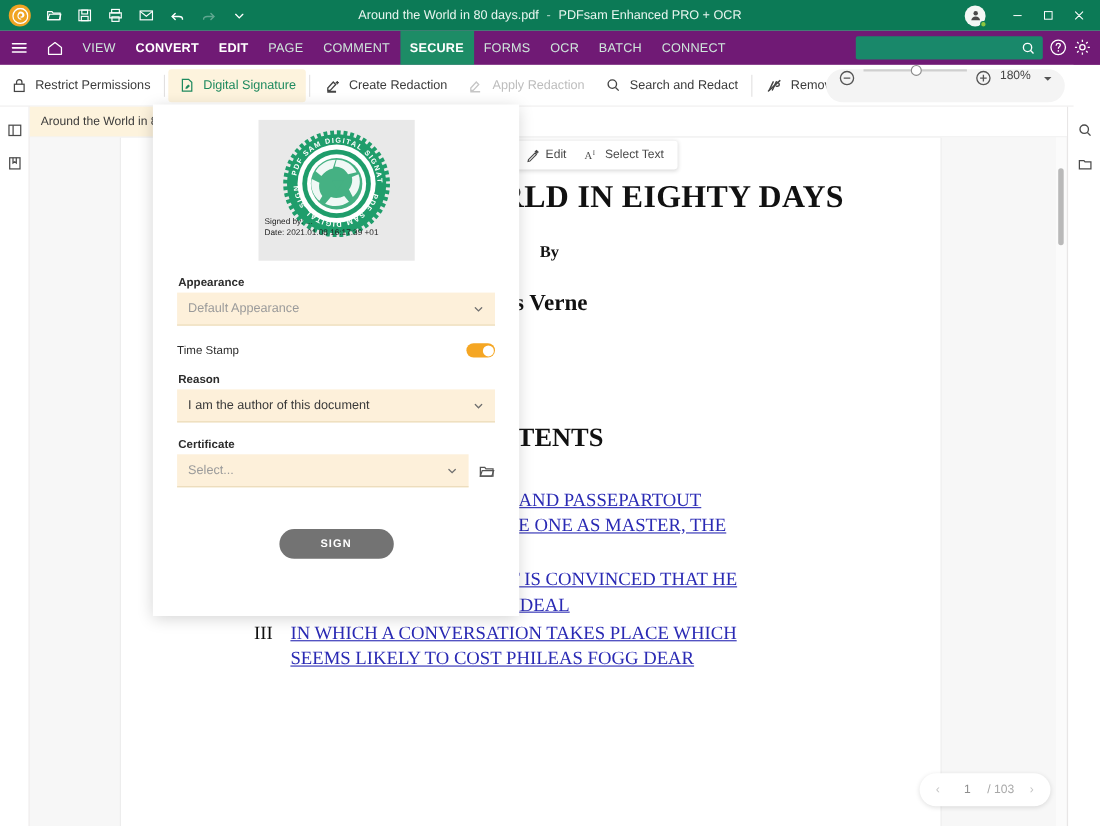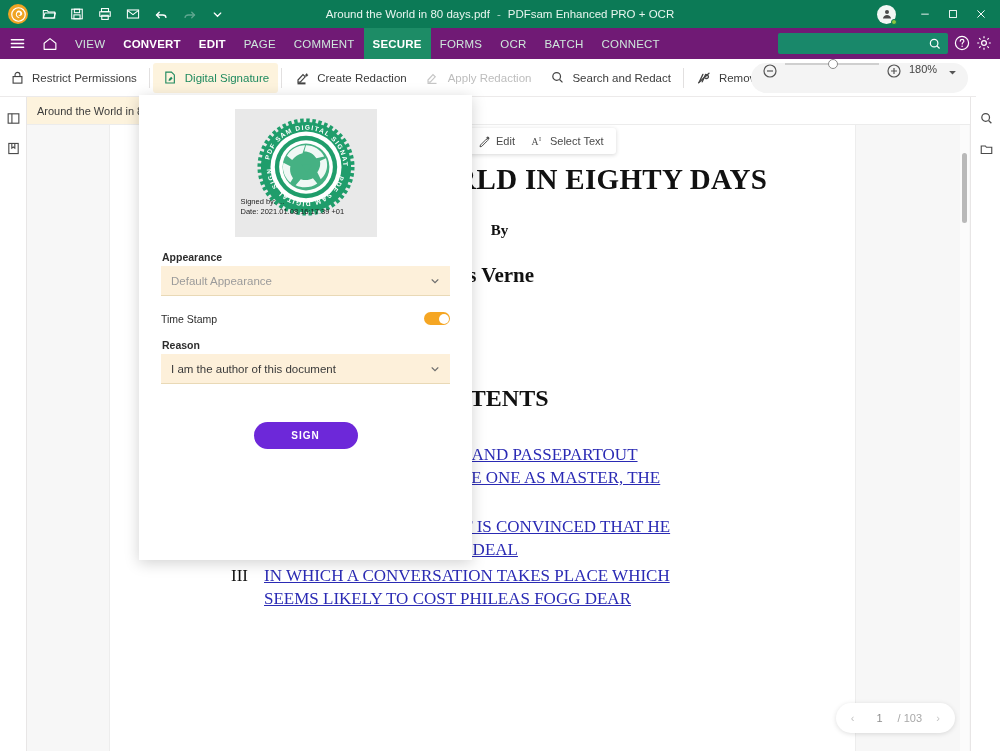--- a/index.html
+++ b/index.html
@@ -267,21 +267,21 @@
   .toggle .knob {
     position: absolute; right: 1.5px; top: 1.5px;
     width: 10px; height: 10px; border-radius: 50%; background: #ffffff;
   }
   .certrow { display: flex; align-items: center; gap: 9px; }
   .certrow .combo { flex: 1; }
   .folder-ic { width: 15px; height: 15px; color: #555; flex: none; }
   .signbtn {
     display: block; margin: 38px auto 0 auto;
     width: 104px; height: 27px; border-radius: 14px;
-    background: #6d28d9; color: #ffffff; border: none;
+    background: #737373; color: #ffffff; border: none;
     font-size: 10px; font-weight: bold; letter-spacing: 1px;
     font-family: "Liberation Sans", sans-serif;
   }
 </style>
 </head>
 <body>
 
 <div id="app">
 
   <div class="titlebar">
@@ -666,17 +666,36 @@
       <div class="combo">
         <span class="cval">I am the author of this document</span>
         <span class="chev">
           <svg width="10" height="10" viewBox="0 0 12 12" fill="none" stroke="currentColor" stroke-width="1.4" stroke-linecap="round">
               <path d="m2.5 4.5 3.5 3.5 3.5-3.5"></path>
             </svg>
         </span>
       </div>
     </div>
 
+    <div class="sig-section">
+      <div class="fld-label">Certificate</div>
+      <div class="certrow">
+        <div class="combo placeholder">
+          <span class="cval">Select...</span>
+          <span class="chev">
+            <svg width="10" height="10" viewBox="0 0 12 12" fill="none" stroke="currentColor" stroke-width="1.4" stroke-linecap="round">
+                <path d="m2.5 4.5 3.5 3.5 3.5-3.5"></path>
+              </svg>
+          </span>
+        </div>
+        <span class="folder-ic">
+          <svg width="15" height="15" viewBox="0 0 16 16" fill="none" stroke="currentColor" stroke-width="1.2">
+              <path d="M1.8 12.6V4.2h4.3l1.1 1.5h6.9v6.9z"></path>
+              <path d="M1.8 12.6 3.6 7.3h11.1l-1.8 5.3z"></path>
+            </svg>
+        </span>
+      </div>
+    </div>
 
     <button class="signbtn">SIGN</button>
   </div>
 
 </div>
 
 </body></html>

